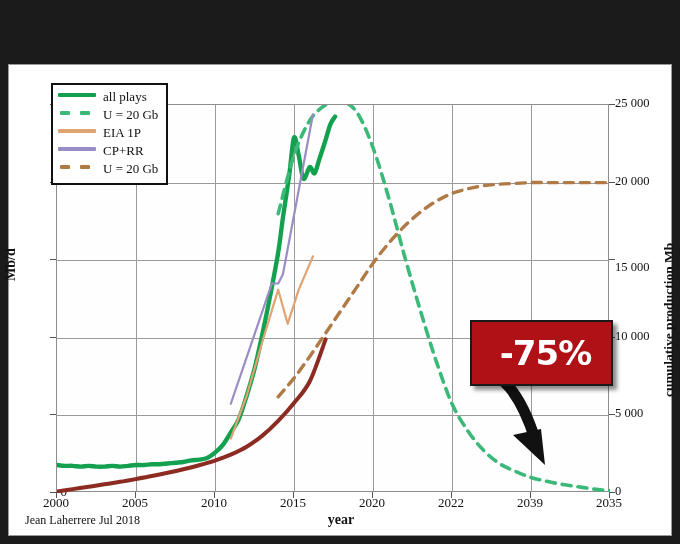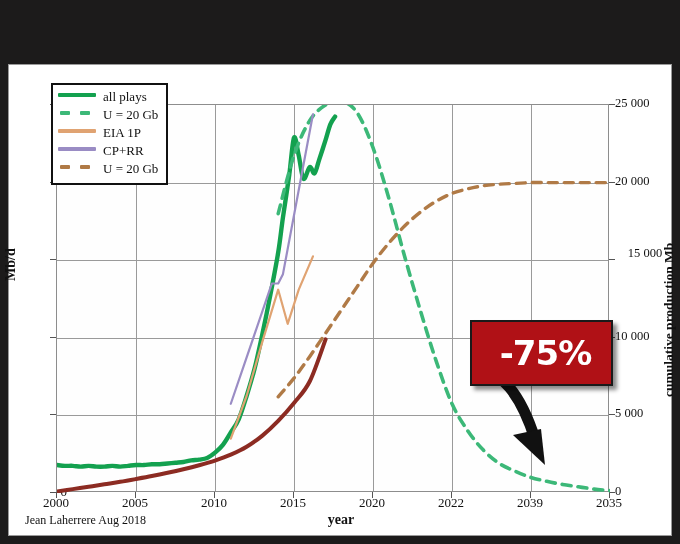--- a/index.html
+++ b/index.html
@@ -117,21 +117,21 @@
 
 <div id="app">
 
 
   <div class="chart-panel">
 
 
     <div class="ylabel-left">Mb/d</div>
     <div class="ylabel-right">cumulative production Mb</div>
     <div class="xlabel">year</div>
-    <div class="credit">Jean Laherrere Aug 2018</div>
+    <div class="credit">Jean Laherrere Jul 2018</div>
 
     <div id="left-ticks">
         <div class="ytick-left" style="top: 427px;">0</div>
         <div class="tickmark-left" style="top: 427px;"></div>
         <div class="ytick-left" style="top: 349.4px;">1</div>
         <div class="tickmark-left" style="top: 349.4px;"></div>
         <div class="ytick-left" style="top: 271.8px;">2</div>
         <div class="tickmark-left" style="top: 271.8px;"></div>
         <div class="ytick-left" style="top: 194.2px;">3</div>
         <div class="tickmark-left" style="top: 194.2px;"></div>
@@ -140,21 +140,21 @@
         <div class="ytick-left" style="top: 39px;">5</div>
         <div class="tickmark-left" style="top: 39px;"></div>
       </div>
     <div id="right-ticks">
         <div class="ytick-right" style="top: 427px;">0</div>
         <div class="tickmark-right" style="top: 427px;"></div>
         <div class="ytick-right" style="top: 349.4px; font-family: Liberation Serif, serif;">5 000</div>
         <div class="tickmark-right" style="top: 349.4px;"></div>
         <div class="ytick-right" style="top: 271.8px; font-family: Liberation Serif, serif;">10 000</div>
         <div class="tickmark-right" style="top: 271.8px;"></div>
-        <div class="ytick-right" style="top: 189px; text-align: center;">15 000</div>
+        <div class="ytick-right" style="top: 203px;">15 000</div>
         <div class="tickmark-right" style="top: 194.2px;"></div>
         <div class="ytick-right" style="top: 116.6px;">20 000</div>
         <div class="tickmark-right" style="top: 116.6px;"></div>
         <div class="ytick-right" style="top: 39px;">25 000</div>
         <div class="tickmark-right" style="top: 39px;"></div>
       </div>
     <div id="x-ticks">
         <div class="xtick" style="left: 22px;">2000</div>
         <div class="tickmark-x" style="left: 47px;"></div>
         <div class="xtick" style="left: 101px;">2005</div>

